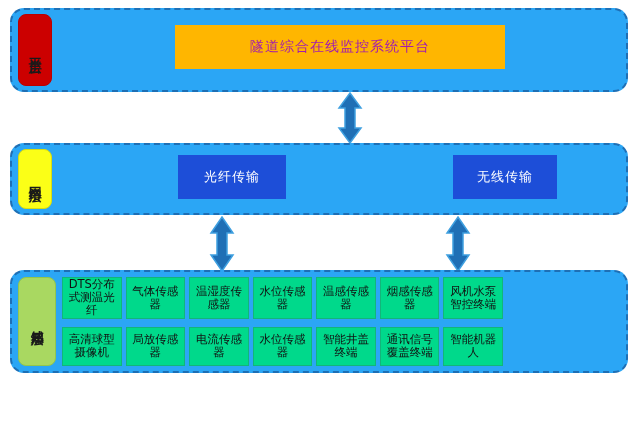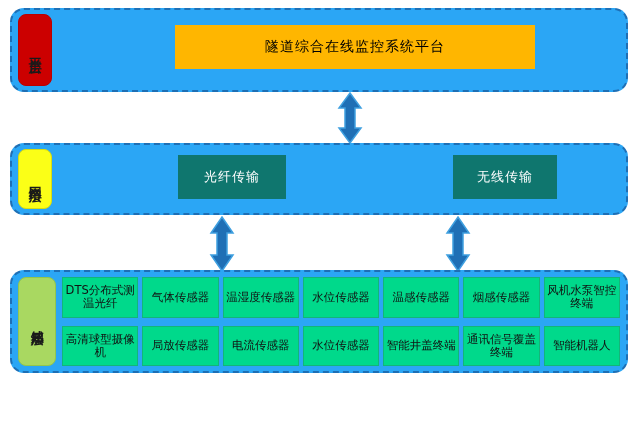--- a/index.html
+++ b/index.html
@@ -61,36 +61,36 @@
   #sensing-tag {
     left: 18px; top: 277px; width: 38px; height: 89px;
     background: #A9D861;
     border: 1px solid #93C64C;
     color: #1a1a1a;
   }
 
   
   #platform-box {
     position: absolute;
-    left: 175px; top: 25px; width: 360px; height: 44px;
+    left: 175px; top: 25px; width: 330px; height: 44px;
     background: #FFB600;
     display: flex;
     align-items: center;
     justify-content: center;
     font-size: 14px;
-    color: #000000;
+    color: #a21caf;
     letter-spacing: 1px;
   }
 
   
   .net-box {
     position: absolute;
     top: 155px;
     height: 44px;
-    background: #0f766e;
+    background: #1d4ed8;
     display: flex;
     align-items: center;
     justify-content: center;
     font-size: 13px;
     color: #ffffff;
     letter-spacing: 1px;
   }
   #net-box-0 { left: 178px; width: 108px; }
   #net-box-1 { left: 420px; width: 104px; margin-left: 33px; }
 
@@ -101,21 +101,21 @@
   }
   .arrow svg { display: block; }
   #arrow-platform-network { left: 337px; top: 92px; height: 52px; }
   #arrow-network-sensing-0 { left: 209px; top: 216px; height: 56px; }
   #arrow-network-sensing-1 { left: 445px; top: 216px; height: 56px; }
 
   
   #sensing-grid {
     position: absolute;
     left: 62px; top: 277px;
-    width: 558px; height: 89px;
+    width: 441px; height: 89px;
     display: grid;
     grid-template-columns: repeat(7, 1fr);
     grid-template-rows: repeat(2, 1fr);
     gap: 8px 4px;
   }
   .sensor-cell {
     background: #00D98B;
     border: 1px solid #13B57A;
     box-sizing: border-box;
     display: flex;

